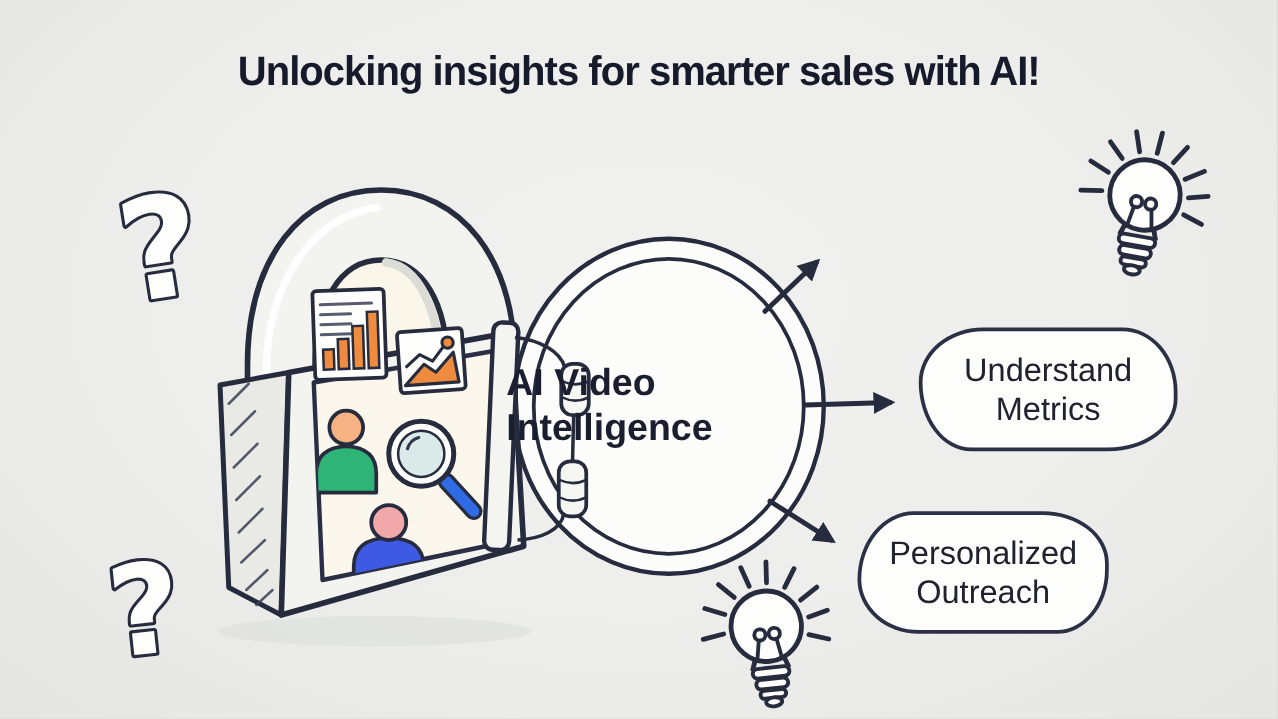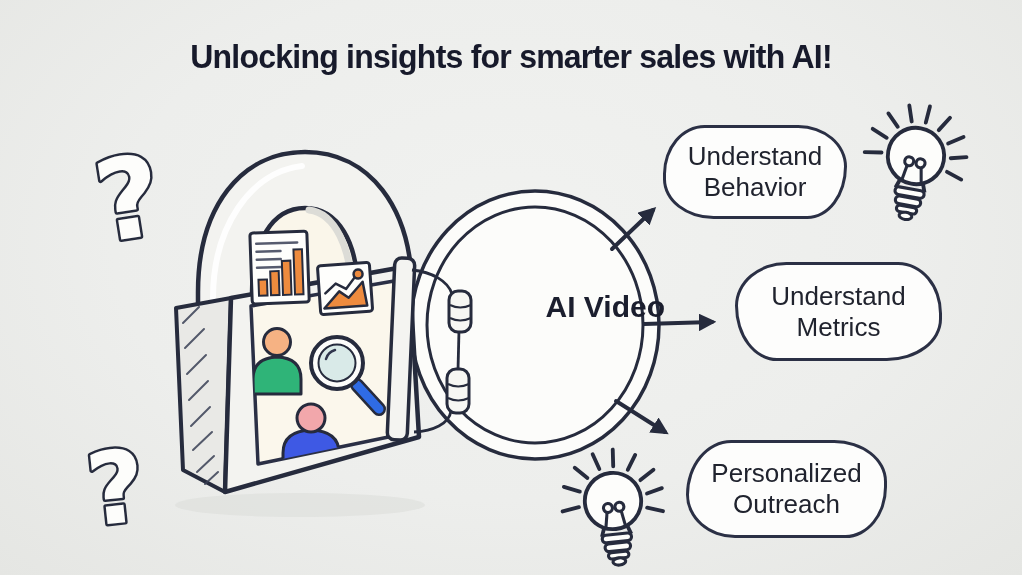--- a/index.html
+++ b/index.html
@@ -9,35 +9,35 @@
     font-family:"Liberation Sans",sans-serif;
   }
   .art{position:absolute;left:0;top:0;z-index:1;}
   .title{
     position:absolute;left:0;right:0;top:38px;margin:0;z-index:2;
     text-align:center;font-size:33px;font-weight:bold;color:#171a2b;
     letter-spacing:-0.8px;transform:scaleX(0.97);
   }
   .hub-label{
     position:absolute;left:405px;top:289px;width:260px;z-index:2;
-    text-align:right;font-size:30px;font-weight:bold;color:#1b1e2e;line-height:1.2;
+    text-align:left;font-size:30px;font-weight:bold;color:#1b1e2e;line-height:1.2;
   }
   .hub-label span{display:block;}
   .bubble{
     position:absolute;z-index:2;box-sizing:border-box;
     background:#fdfdfc;border:3px solid #2b3045;
     display:flex;align-items:center;justify-content:center;text-align:center;
     font-size:26px;color:#20232e;line-height:1.18;padding:4px 10px;
   }
   .bubble-1{left:663px;top:125px;width:184px;height:94px;
     border-radius:46px 54px 44px 56px / 54px 46px 58px 44px;}
   .bubble-2{left:735px;top:262px;width:207px;height:99px;
     border-radius:54px 46px 58px 44px / 46px 54px 44px 58px;}
   .bubble-3{left:686px;top:409px;width:201px;height:98px;
-    border-radius:48px 56px 44px 52px / 58px 44px 54px 46px;margin-top:31px;}
+    border-radius:48px 56px 44px 52px / 58px 44px 54px 46px;}
 </style>
 </head>
 <body>
 
 <div class="stage">
 
   <svg class="art" width="1022" height="575" viewBox="0 0 1022 575">
     <defs>
       <marker id="ah" viewBox="0 0 10 10" refX="7.5" refY="5" markerWidth="4.4" markerHeight="4.4" orient="auto-start-reverse">
         <path d="M0 0 L10 5 L0 10 z" fill="#262b3d"></path>
@@ -176,25 +176,23 @@
           <path d="M 448 398 Q 458 403 469 398" stroke="#262b3d" stroke-width="2" fill="none"></path>
         </g>
       </g>
     </g>
   </svg>
 
   <h1 class="title">Unlocking insights for smarter sales with AI!</h1>
 
   <div class="hub-label">
     <span>AI Video</span>
+    <span>Intelligence</span>
   </div>
 
-  <div class="bubble bubble-1">
-    <span>Understand Behavior</span>
-  </div>
   <div class="bubble bubble-2">
     <span>Understand Metrics</span>
   </div>
   <div class="bubble bubble-3">
     <span>Personalized Outreach</span>
   </div>
 
 </div>
 
 </body></html>

